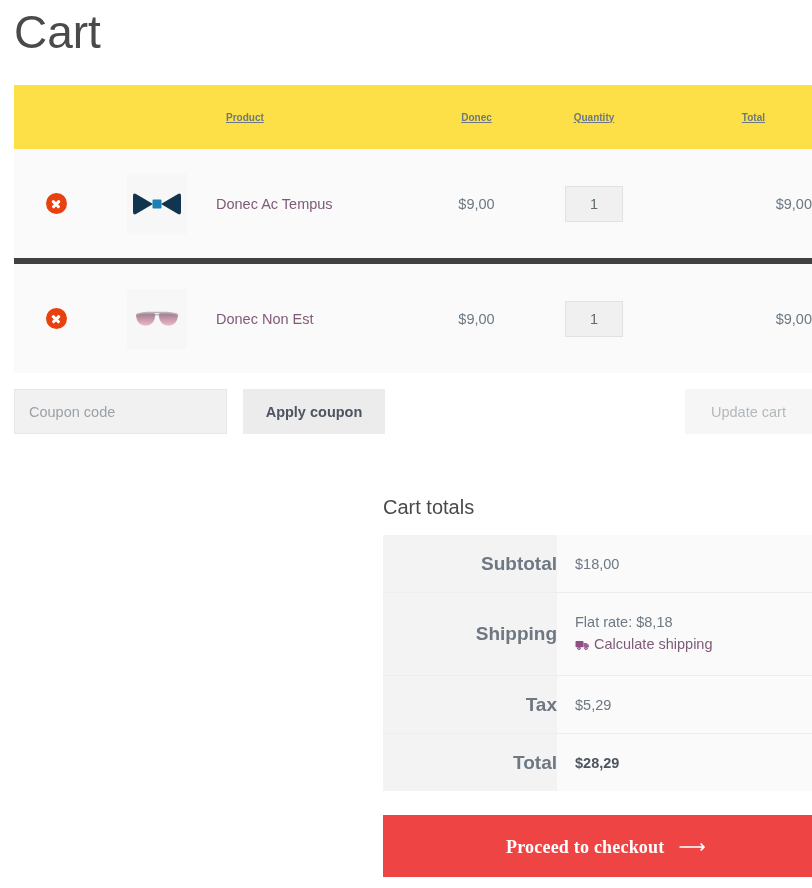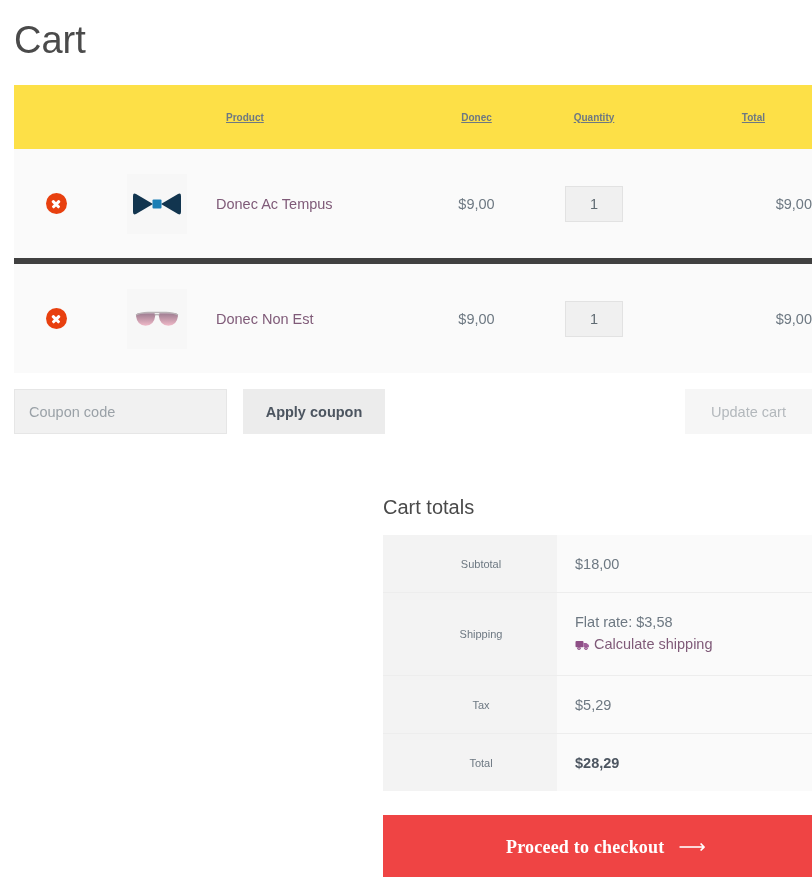--- a/index.html
+++ b/index.html
@@ -14,26 +14,25 @@
     color: #5f6a72;
     overflow: hidden;
     position: relative;
   }
 
   
   .page-title {
     position: absolute;
     left: 14px;
     top: 8px;
-    font-size: 38px;
+    font-size: 46px;
     font-weight: 300;
     color: #4a4a4a;
     letter-spacing: 0px;
     line-height: 48px;
-    margin-top: 8px;
   }
 
   
   .cart-table {
     position: absolute;
     left: 14px;
     top: 85px;
     width: 798px;
     border-collapse: collapse;
     table-layout: fixed;
@@ -208,23 +207,23 @@
     position: absolute;
     left: 383px;
     top: 535px;
     width: 429px;
     border-collapse: collapse;
     table-layout: fixed;
   }
   .totals-table th {
     width: 152px;
     background: #f3f3f3;
-    text-align: center;
-    font-size: 11px;
-    font-weight: normal;
+    text-align: right;
+    font-size: 19px;
+    font-weight: bold;
     color: #6d7882;
     padding: 0 0 0 22px;
     vertical-align: middle;
     border: none;
     border-bottom: 1px solid #ededed;
   }
   .totals-table td {
     background: #fafafa;
     text-align: left;
     font-size: 14.5px;
@@ -370,21 +369,21 @@
 
 <table class="totals-table">
   <tbody>
     <tr class="row-subtotal">
       <th>Subtotal</th>
       <td>$18,00</td>
     </tr>
     <tr class="row-shipping">
       <th>Shipping</th>
       <td>
-        <div class="shipping-line">Flat rate: $3,58</div>
+        <div class="shipping-line">Flat rate: $8,18</div>
         <a class="calc-shipping-link" href="#">
           <span class="truck-icon">
             <svg width="15" height="12" viewBox="0 0 15 12" aria-hidden="true">
               <rect x="0.5" y="2" width="8" height="6.2" rx="1" fill="#8e4f86"></rect>
               <path d="M8.5 4 L11.4 4 L13.9 6.1 L13.9 8.2 L8.5 8.2 Z" fill="#a0609a"></path>
               <circle cx="4" cy="9.2" r="1.7" fill="#8e4f86"></circle>
               <circle cx="11" cy="9.2" r="1.7" fill="#8e4f86"></circle>
               <circle cx="4" cy="9.2" r="0.6" fill="#f7eef6"></circle>
               <circle cx="11" cy="9.2" r="0.6" fill="#f7eef6"></circle>
             </svg>

